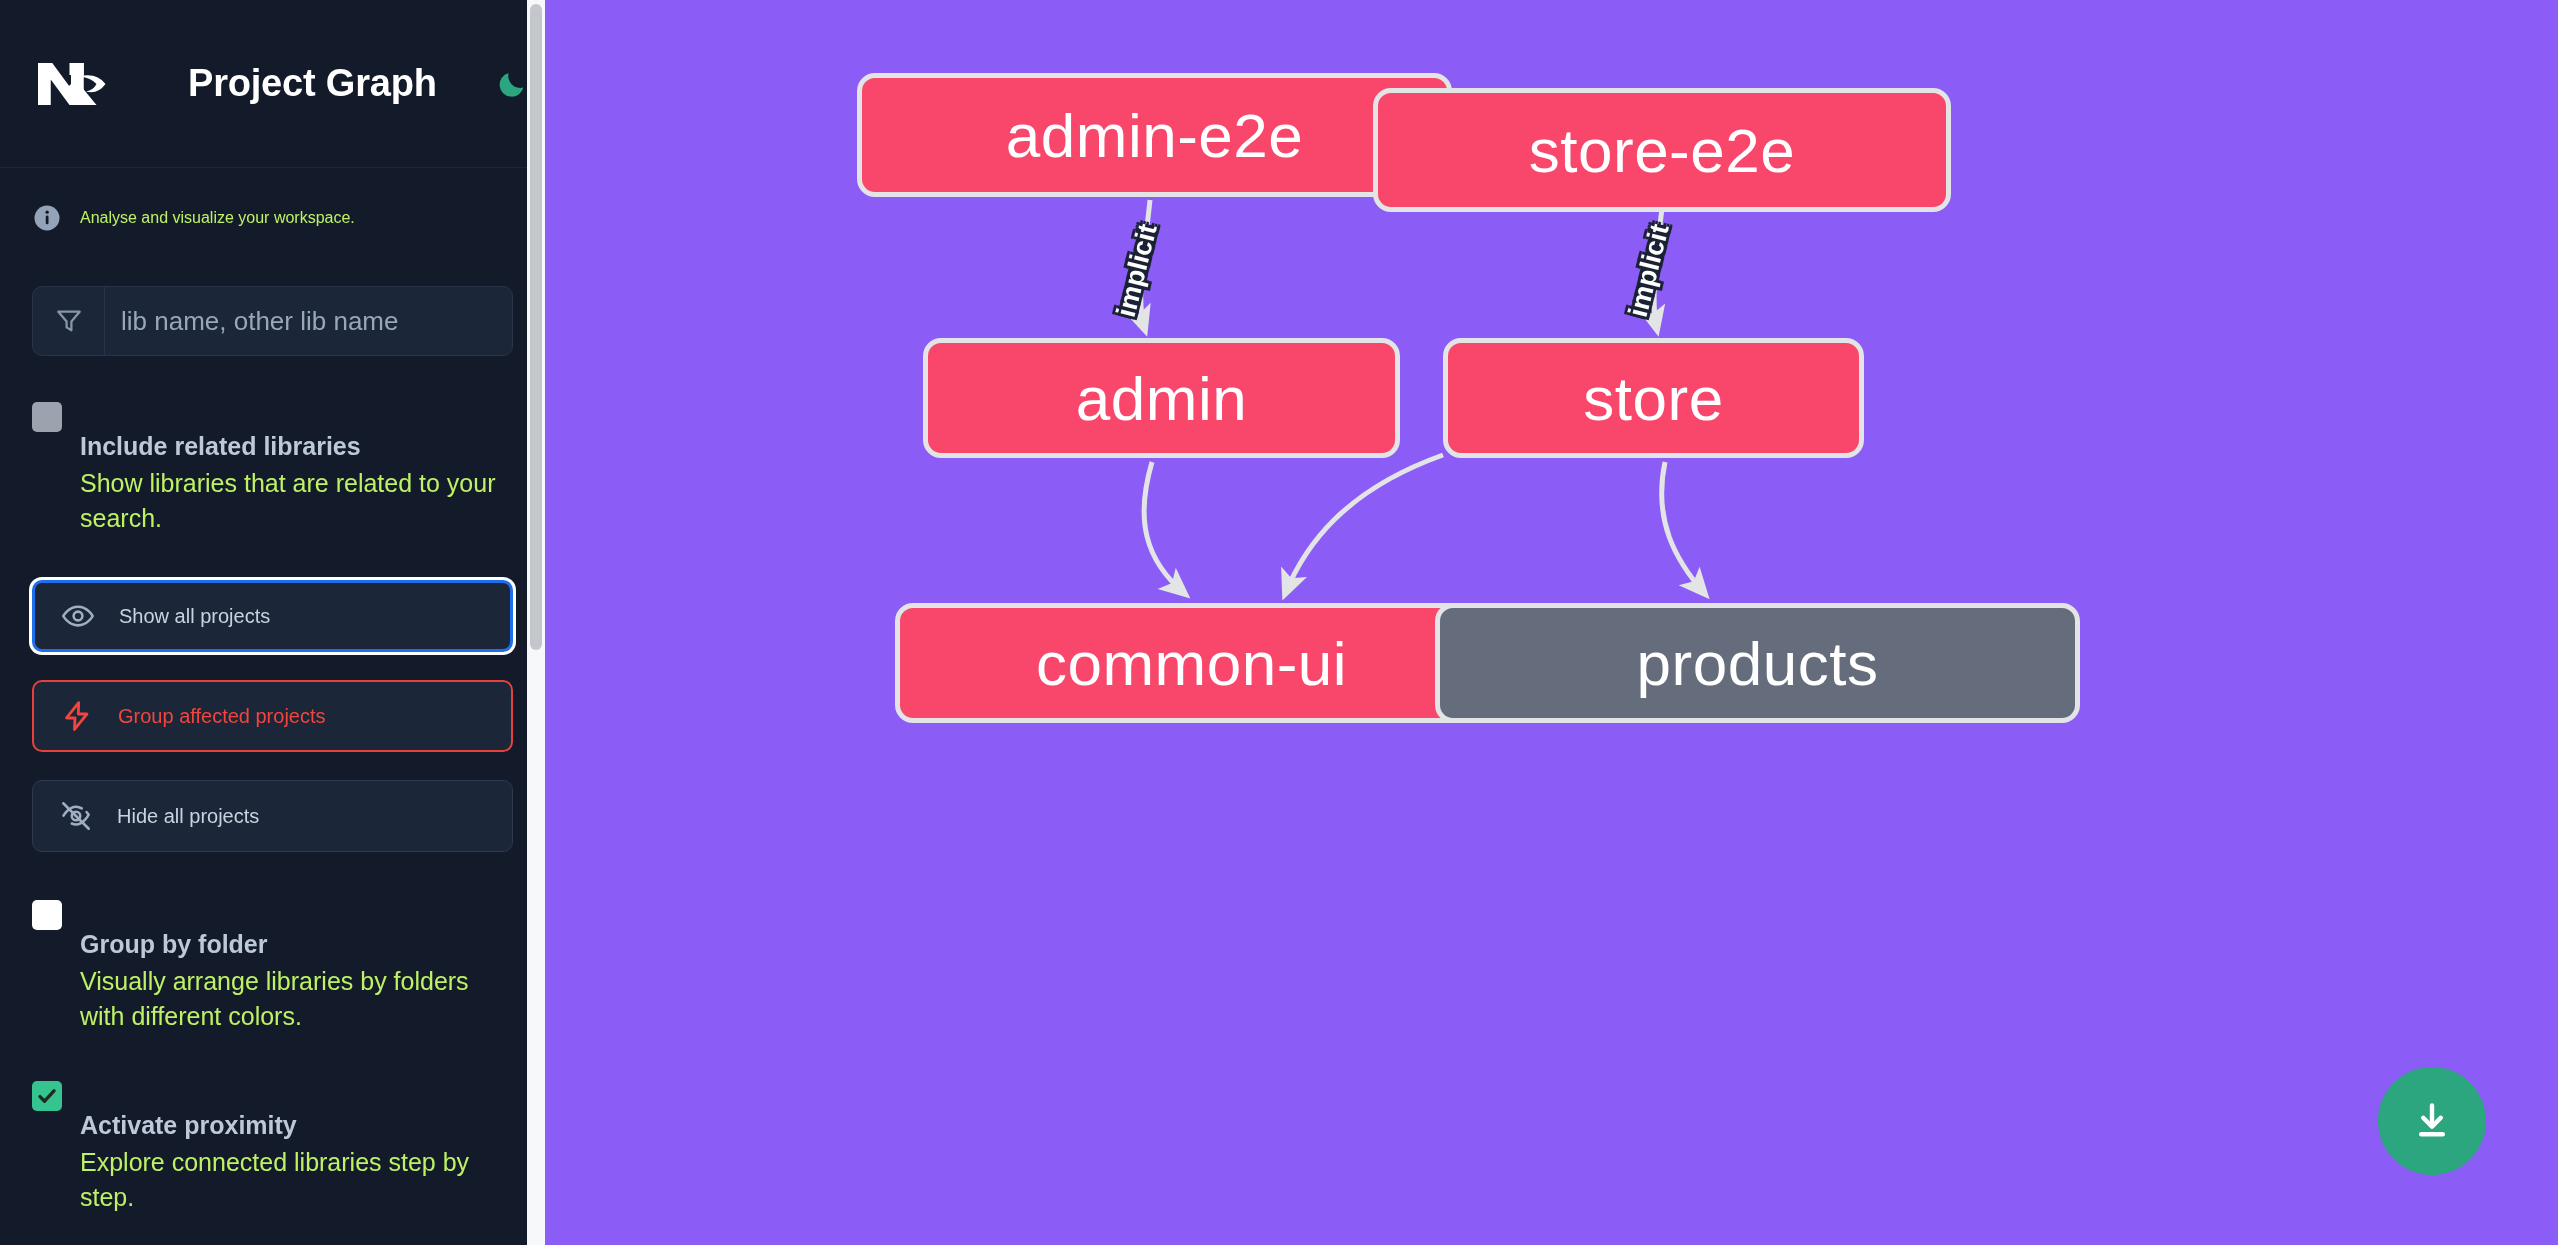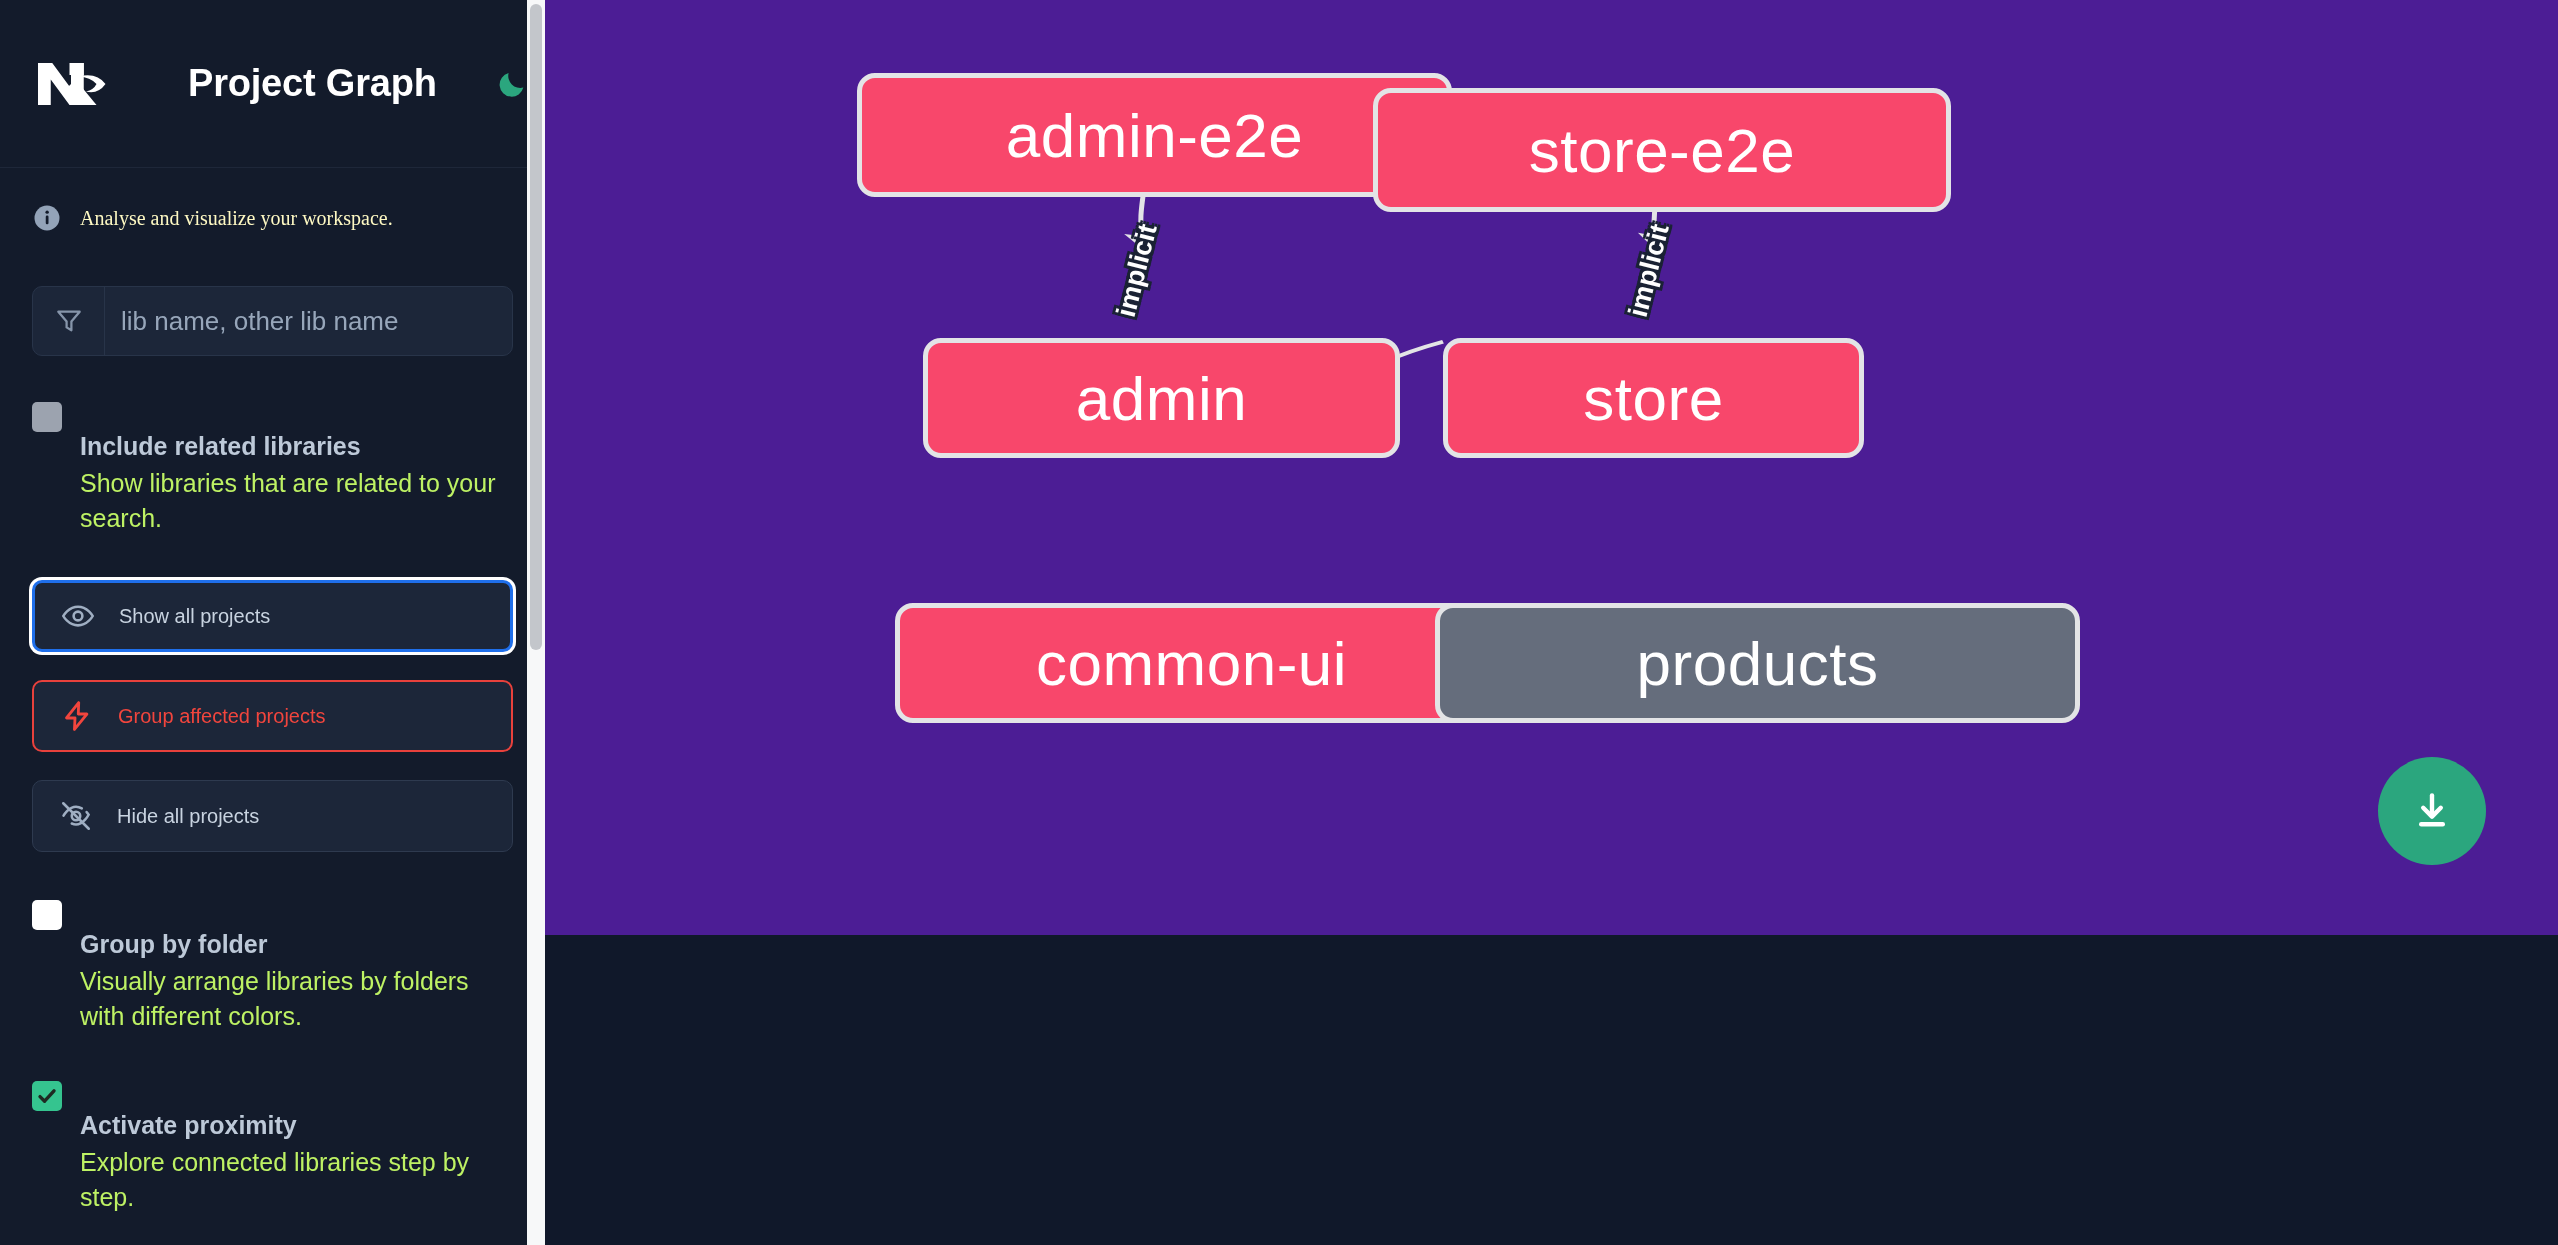--- a/index.html
+++ b/index.html
@@ -38,21 +38,21 @@
     display: flex; align-items: center; justify-content: center;
     cursor: pointer;
   }
 
   .sb-body { padding: 0 0 0 0; }
 
   .tagline {
     display: flex; align-items: center; gap: 18px;
     padding: 35px 32px 0 32px;
   }
-  .tagline-text { font-size: 20px; color: #fef9c3; white-space: nowrap; font-family: Liberation Serif, serif; }
+  .tagline-text { font-size: 16px; color: #bef264; white-space: nowrap; }
   .info-icon { width: 30px; height: 30px; flex: 0 0 30px; }
 
   .filter-row {
     margin: 53px 32px 0 32px;
     height: 70px;
     display: flex; align-items: stretch;
     background: #1C2639;
     border: 1px solid #283449;
     border-radius: 10px;
     overflow: hidden;
@@ -126,22 +126,22 @@
   }
   .sb-scroll-thumb {
     position: absolute; top: 4px; left: 3px;
     width: 12px; height: 646px;
     background: #C3C6CB; border-radius: 6px;
   }
 
   
   .graph {
     position: relative;
-    flex: 1; height: 935px;
-    background: #4c1d95;
+    flex: 1; height: 1245px;
+    background: #8b5cf6;
     overflow: hidden;
   }
   .graph svg.edges { position: absolute; inset: 0; width: 100%; height: 100%; }
 
   .node {
     position: absolute;
     display: flex; align-items: center; justify-content: center;
     border: 5px solid #E3E4E6;
     border-radius: 18px;
     color: #FFFFFF;

